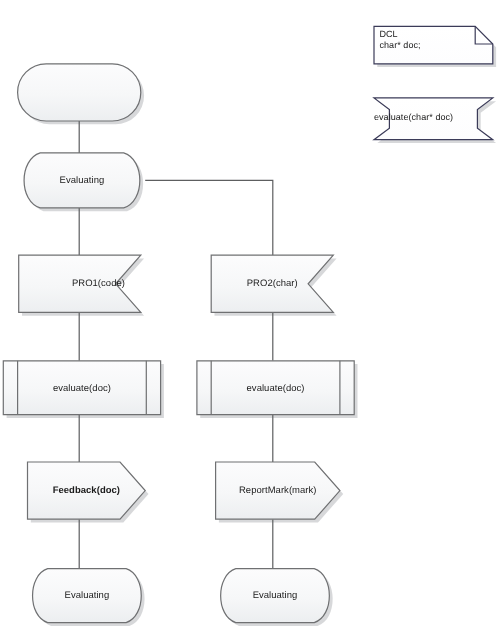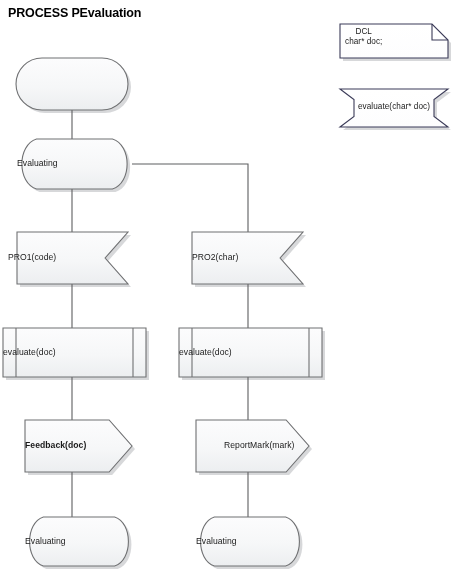--- a/index.html
+++ b/index.html
@@ -34,39 +34,39 @@
     font-size: 12.5px;
     font-weight: bold;
     color: #000000;
     letter-spacing: -0.15px;
     white-space: nowrap;
   }
   .node-label {
     position: absolute;
     font-size: 8.6px;
     color: #1a1a1a;
+    text-align: center;
     white-space: nowrap;
     pointer-events: none;
     letter-spacing: 0.05px;
   }
   .note-label {
     position: absolute;
     font-size: 8.2px;
     color: #1a1a1a;
     white-space: pre;
     line-height: 1.22;
     letter-spacing: 0.05px;
   }
 </style>
 </head>
 <body>
 
 <div id="canvas">
 
-  <div class="page-title">PROCESS PEvaluation</div>
 
   <svg id="diagram-svg" viewBox="0 0 456 576">
     <defs>
       <linearGradient id="shapeGrad" x1="0" y1="0" x2="0" y2="1">
         <stop offset="0%" stop-color="#fcfcfd"></stop>
         <stop offset="55%" stop-color="#f6f7f8"></stop>
         <stop offset="100%" stop-color="#eceef0"></stop>
       </linearGradient>
       <linearGradient id="noteGrad" x1="0" y1="0" x2="0" y2="1">
         <stop offset="0%" stop-color="#ffffff"></stop>
@@ -148,26 +148,26 @@
               L 340 58 Z" fill="url(#noteGrad)" stroke="#3b3b58" stroke-width="1.1" stroke-linejoin="miter"></path>
         <path d="M 432 24 L 432 40 L 448 40" fill="none" stroke="#3b3b58" stroke-width="1.1"></path>
         <path d="M 340 89 L 448 89 L 434 99.5 L 434 116.5
               L 448 127 L 340 127 L 354 116.5
               L 354 99.5 Z" fill="url(#noteGrad)" stroke="#3b3b58" stroke-width="1.1" stroke-linejoin="miter"></path>
       </g>
   </svg>
 
   <div id="label-layer">
       <div class="node-label" style="left: 17px; top: 158px; width: 115px;">Evaluating</div>
-      <div class="node-label" style="left: 8px; top: 252px; width: 111px;">PRO1(code)</div>
+      <div class="node-label" style="left: 34px; top: 252px; width: 111px;">PRO1(code)</div>
       <div class="node-label" style="left: 192px; top: 252px; width: 111px;">PRO2(char)</div>
       <div class="node-label" style="left: 3px; top: 346.5px; width: 143px;">evaluate(doc)</div>
       <div class="node-label" style="left: 179px; top: 346.5px; width: 143px;">evaluate(doc)</div>
       <div class="node-label" style="left: 25px; top: 440px; width: 107px; font-weight: bold;">Feedback(doc)</div>
-      <div class="node-label" style="left: 196px; top: 440px; width: 113px; margin-left: 28px;">ReportMark(mark)</div>
+      <div class="node-label" style="left: 196px; top: 440px; width: 113px;">ReportMark(mark)</div>
       <div class="node-label" style="left: 25px; top: 535.5px; width: 108px;">Evaluating</div>
       <div class="node-label" style="left: 196px; top: 535.5px; width: 108px;">Evaluating</div>
-      <div class="note-label" style="left: 345px; top: 27px; text-align: center;">DCL
+      <div class="note-label" style="left: 345px; top: 27px; text-align: left;">DCL
 char* doc;</div>
-      <div class="note-label" style="left: 340px; top: 102px; width: 108px; text-align: center;">evaluate(char* doc)</div>
+      <div class="note-label" style="left: 340px; top: 102px; width: 108px; ">evaluate(char* doc)</div>
     </div>
 
 </div>
 
 </body></html>

